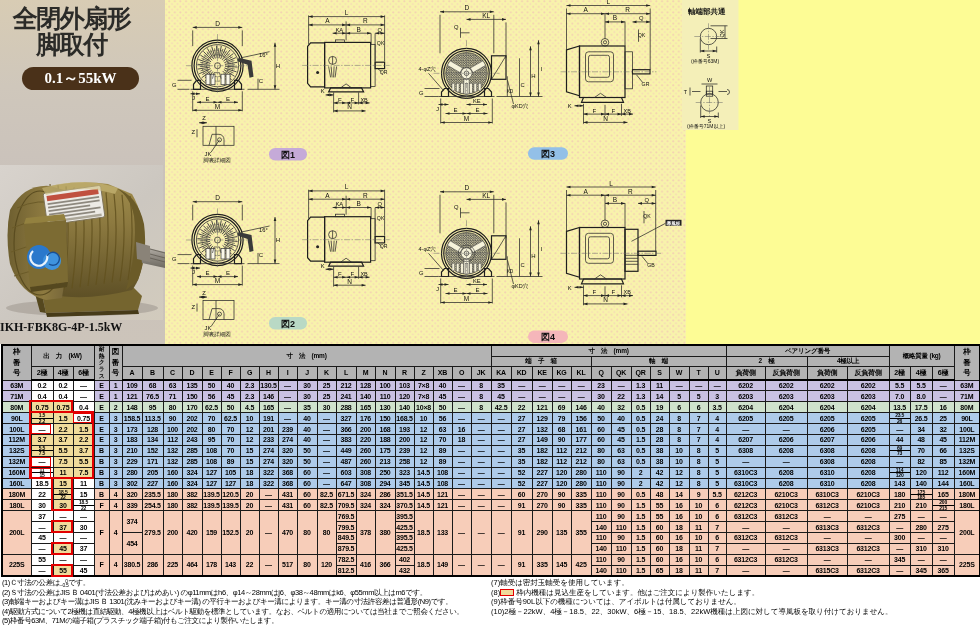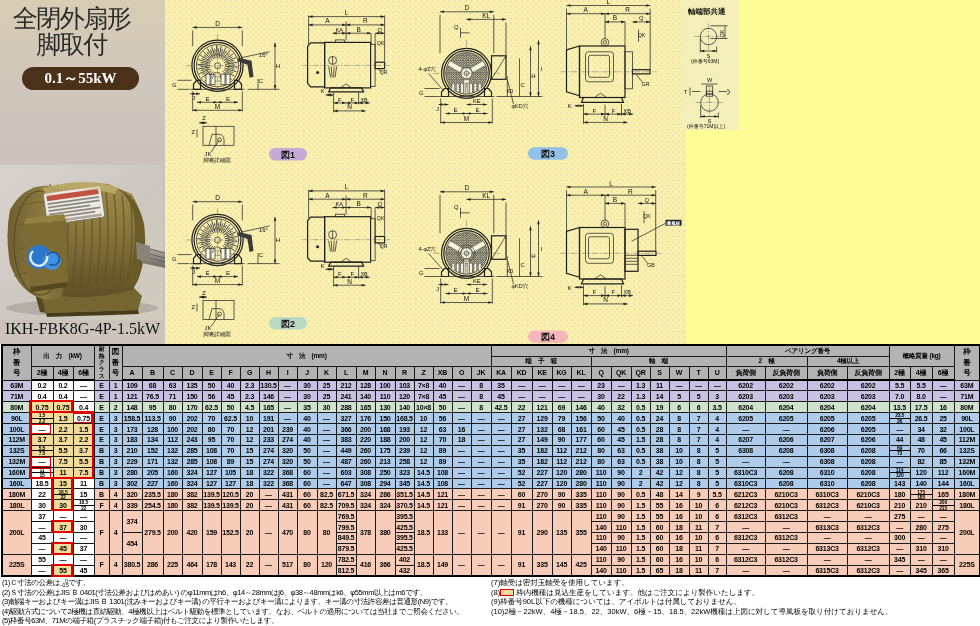--- a/index.html
+++ b/index.html
@@ -1,19 +1,19 @@
 <!DOCTYPE html>
 <html lang="ja"><head><meta charset="utf-8"><title>全閉外扇形 脚取付</title>
 <style>
 *{margin:0;padding:0;box-sizing:border-box}
 body{width:980px;height:626px;position:relative;background:#fff;font-family:"Liberation Sans",sans-serif;overflow:hidden}
 #lp{position:absolute;left:0;top:0;width:165px;height:344px;background:linear-gradient(180deg,#d8ccb4 0%,#cfc7bb 25%,#c9c1bb 55%,#ccc4ba 100%)}
-#ttl{position:absolute;left:0;top:6px;width:143px;text-align:center;font-family:"Liberation Serif",serif;font-weight:normal;font-size:25px;line-height:25.5px;color:#2b2b28;letter-spacing:-1.5px}
+#ttl{position:absolute;left:0;top:6px;width:143px;text-align:center;font-family:"Liberation Serif",serif;font-weight:bold;font-size:25px;line-height:25.5px;color:#2b2b28;letter-spacing:-1.5px}
 #badge{position:absolute;left:22px;top:67px;width:117px;height:23px;background:#4a3119;border-radius:11.5px;color:#fff;font-family:"Liberation Serif",serif;font-weight:bold;font-size:15px;text-align:center;line-height:22px}
-#cap{position:absolute;left:0;top:320px;width:165px;text-align:center;font-family:"Liberation Serif",serif;font-weight:normal;font-size:16px;color:#111}
+#cap{position:absolute;left:0;top:320px;width:165px;font-family:"Liberation Serif",serif;font-weight:bold;font-size:12px;color:#111}
 #tw{position:absolute;left:1px;top:344px}
 #mt{border-collapse:collapse;table-layout:fixed;width:978px;font-size:7px;color:#000;border:2px solid #000}
 #mt td{border:1px solid #1a1a1a;text-align:center;vertical-align:middle;padding:0;overflow:hidden;white-space:nowrap;height:10.9px;line-height:1;font-weight:bold;letter-spacing:-0.2px}
 #mt tr.h1 td{height:11px}
 #mt tr.h2 td{height:10px}
 #mt tr.h3 td{height:14px;border-bottom:2px solid #000}
 #mt .hd{background:#b3b3b3;font-weight:bold;font-size:6.5px}
 #mt tr.h3 .hd{font-size:7px}
 #mt .vt{font-size:7.5px;line-height:10.5px;font-weight:bold}
 #mt .vt5{font-size:5.8px;line-height:6.6px;font-weight:bold}

